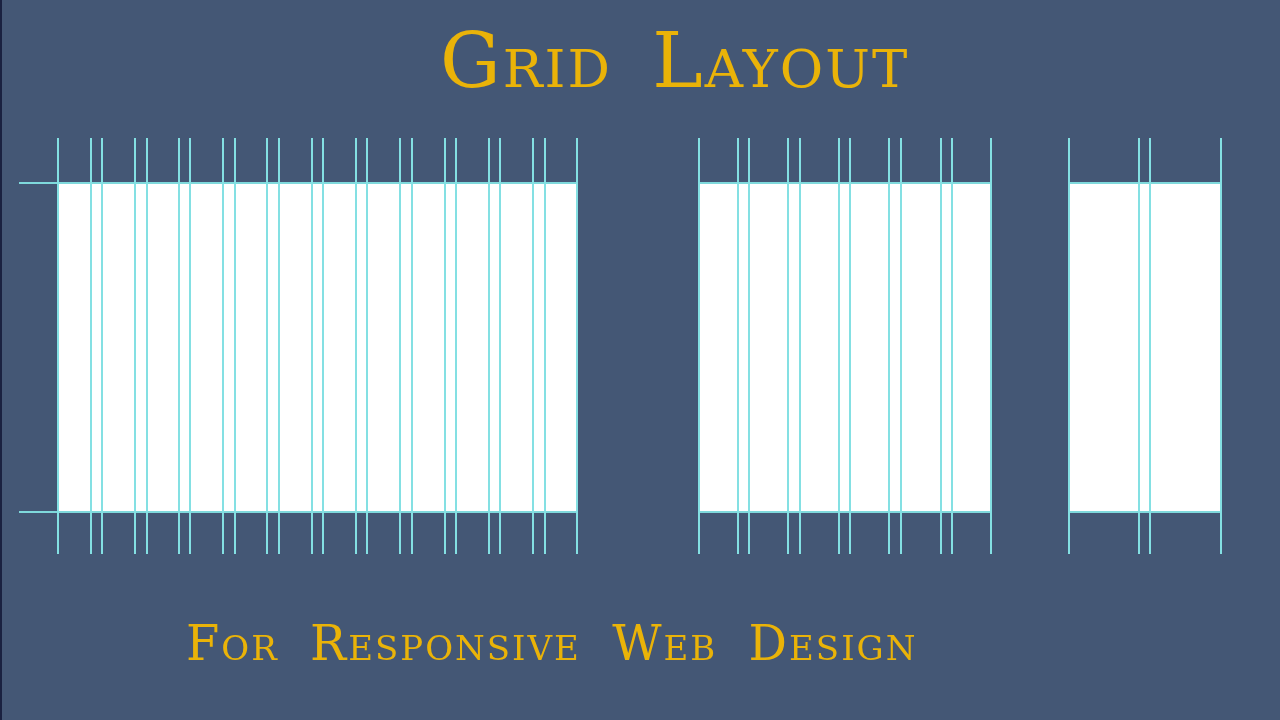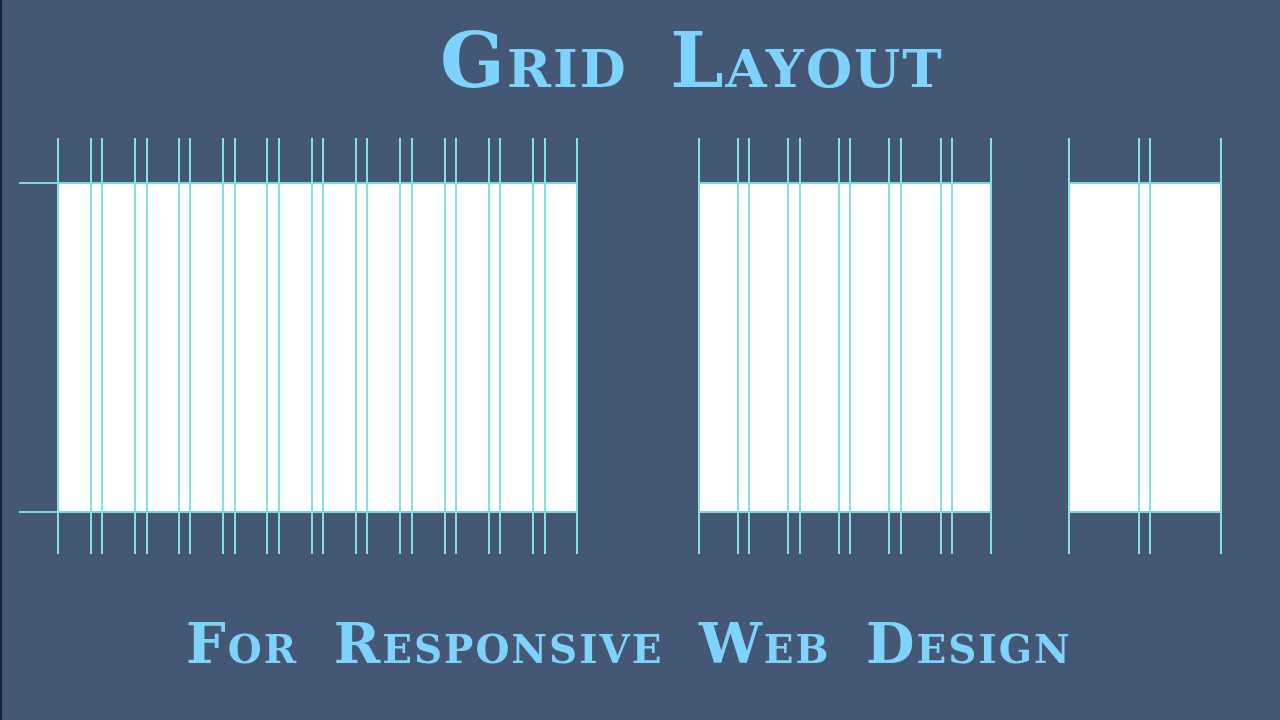--- a/index.html
+++ b/index.html
@@ -5,25 +5,25 @@
     html, body { margin: 0; padding: 0; }
     body {
       width: 1280px; height: 720px; overflow: hidden;
       background: #445775;
       position: relative;
       font-family: "DejaVu Serif", "Liberation Serif", serif;
     }
     .edge { position: absolute; left: 0; top: 0; width: 2px; height: 720px; background: #1a2140; }
     .title {
       position: absolute; left: 0; width: 1280px; text-align: center;
-      color: #7dd3fc; font-weight: bold; font-variant: small-caps;
+      color: #eab308; font-weight: normal; font-variant: small-caps;
       letter-spacing: 2px; white-space: nowrap;
     }
     #title-top { top: 16px; left: 440px; width: 452px; font-size: 76px; line-height: 90px; text-align: left; word-spacing: 14px; }
-    #title-bottom { top: 600px; left: 186px; width: 1010px; font-size: 56px; line-height: 86px; text-align: left; word-spacing: 14px; }
+    #title-bottom { top: 600px; left: 186px; width: 1010px; font-size: 48px; line-height: 86px; text-align: left; word-spacing: 14px; }
     .panel { position: absolute; background: #ffffff; border-top: 2px solid #7fd9dc; border-bottom: 2px solid #7fd9dc; box-sizing: border-box; }
     .vline { position: absolute; top: 138px; height: 416px; width: 2px; background: #84e0e3; }
     .hline { position: absolute; height: 2px; background: #7fd9dc; }
   </style>
 </head>
 <body>
 
 <div class="edge"></div>
 
 <div id="title-top" class="title">Grid Layout</div>

